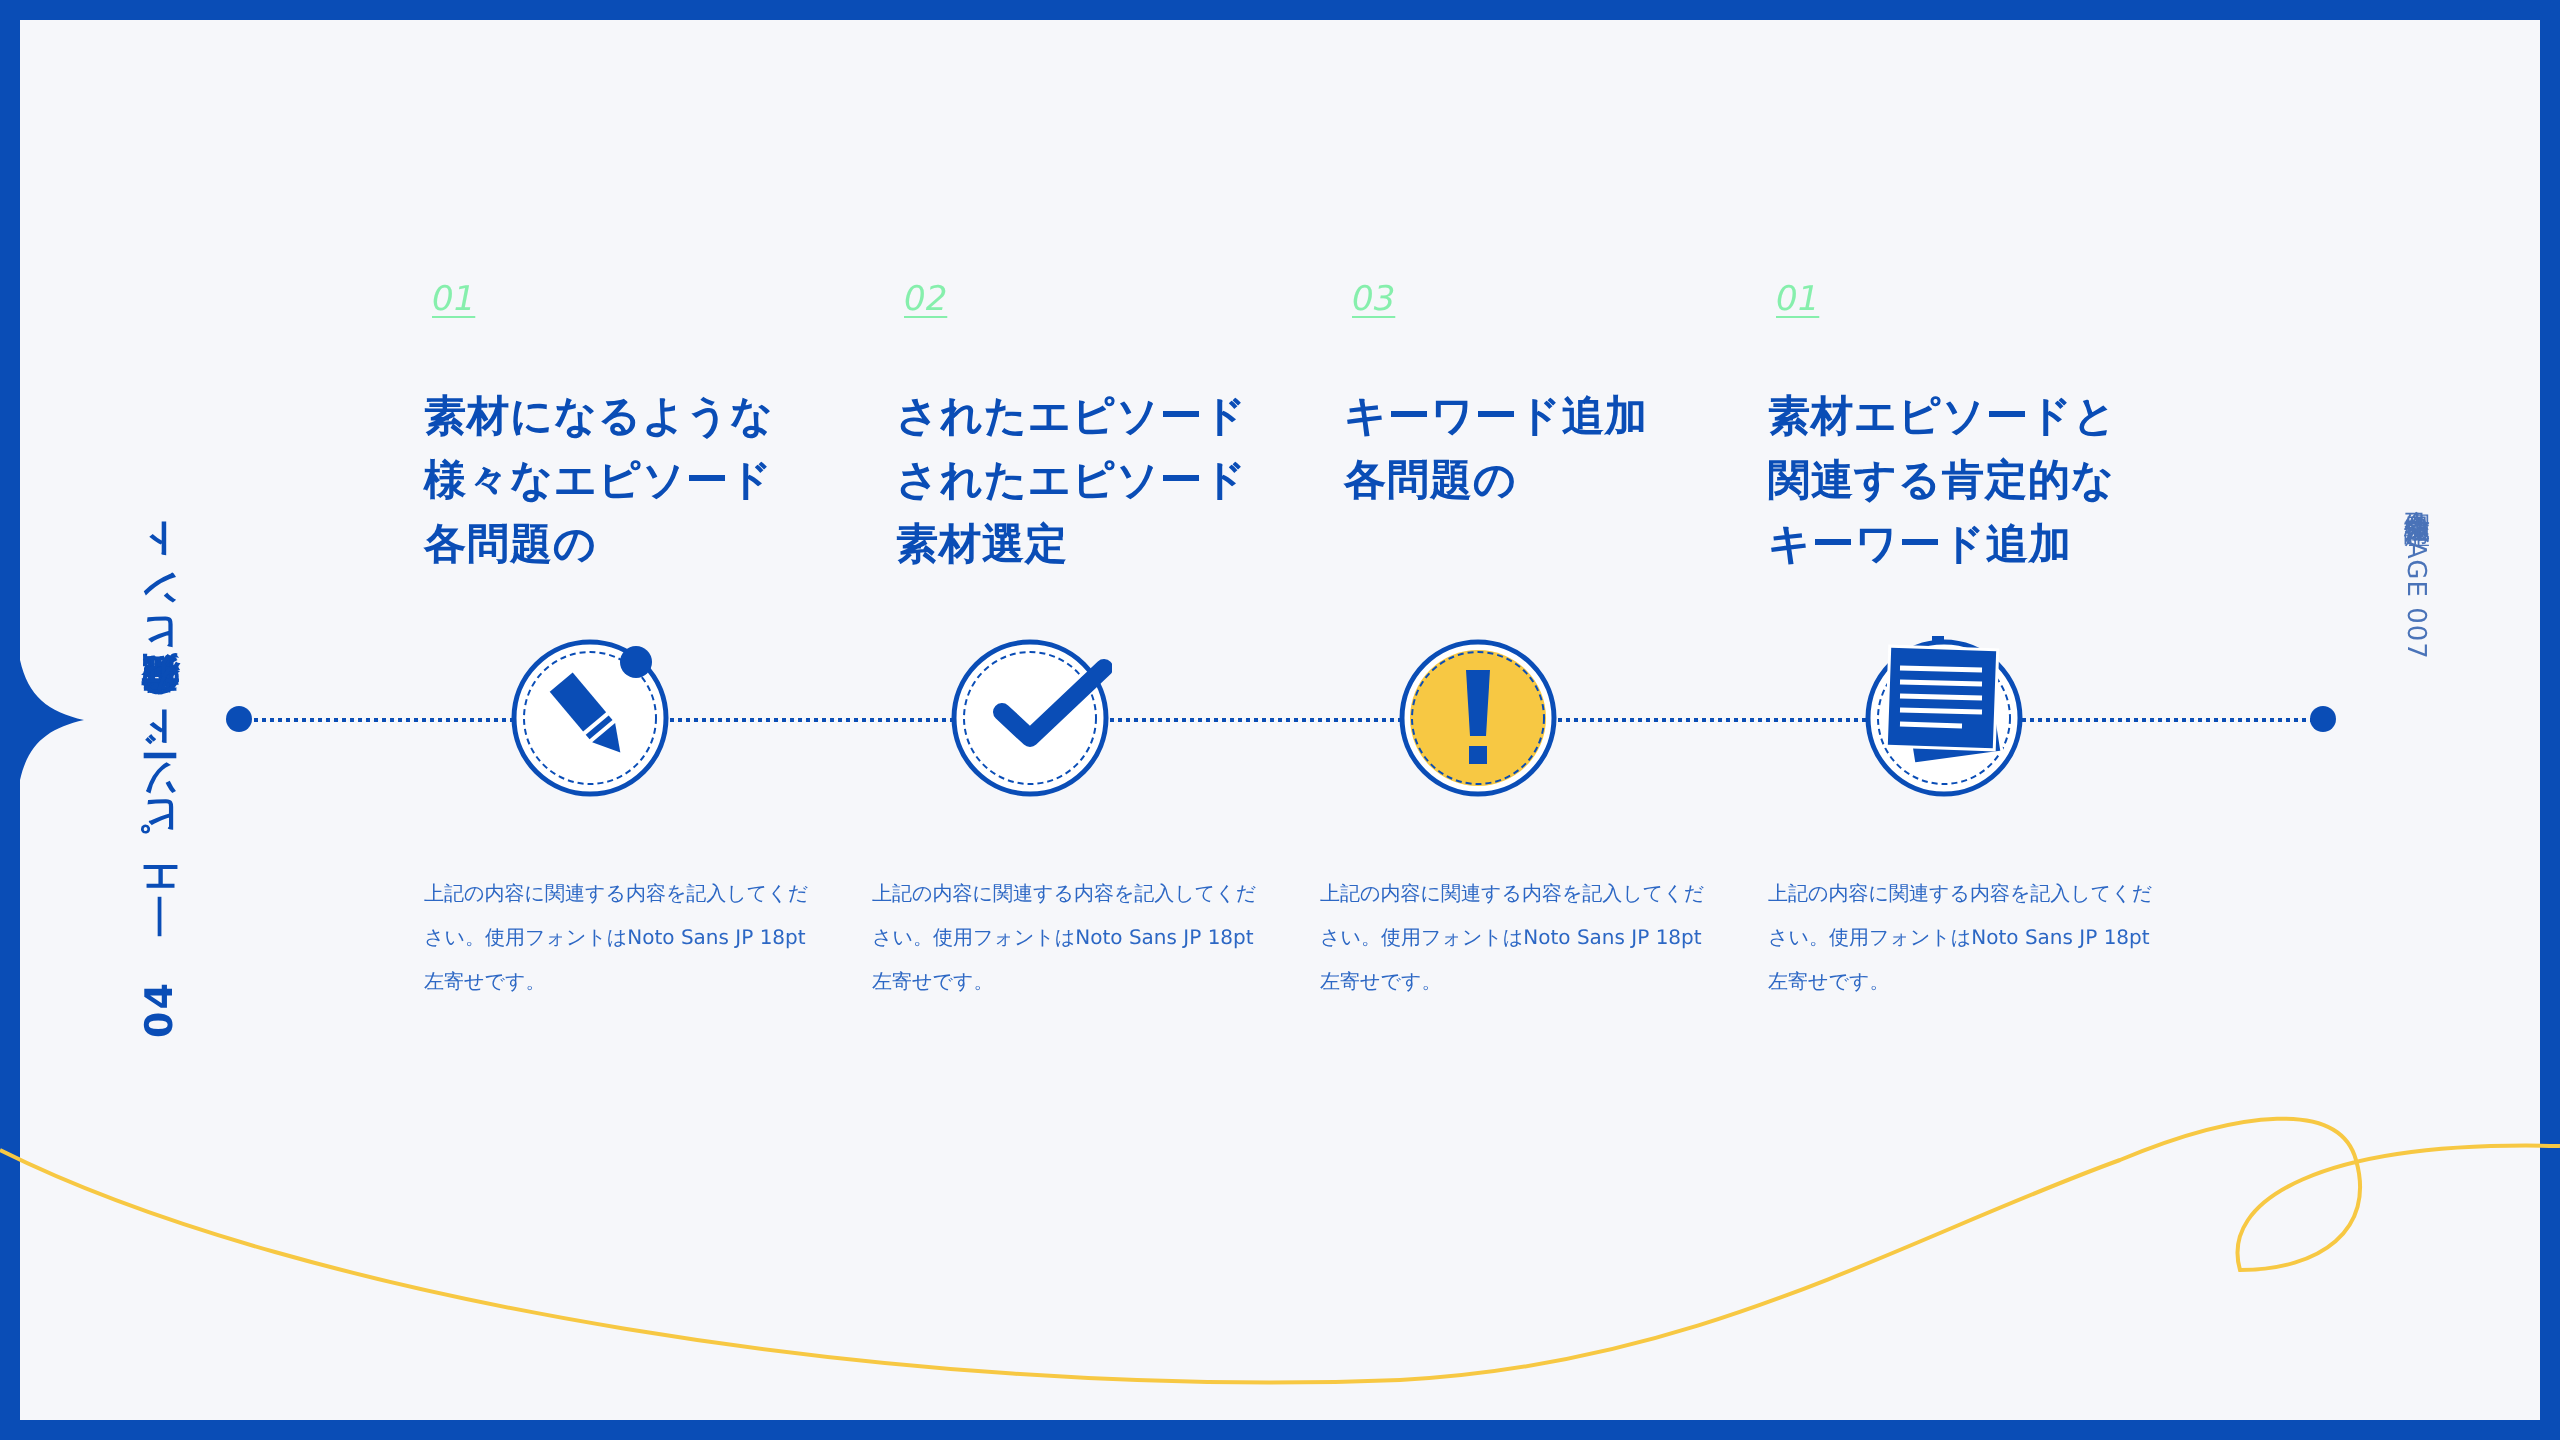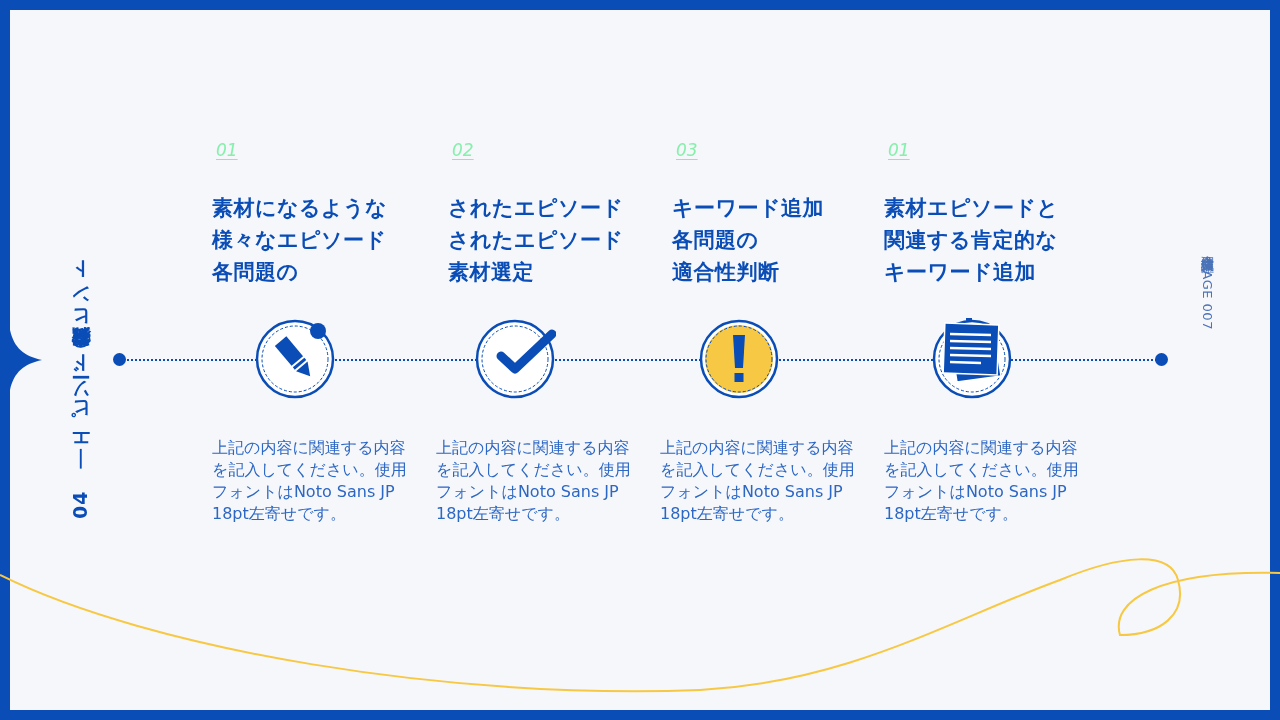--- a/index.html
+++ b/index.html
@@ -6,21 +6,21 @@
   body { width:1280px; height:720px; position:relative; overflow:hidden; background:#0a4db6; font-family:"DejaVu Sans", sans-serif; }
   .slide { position:absolute; left:10px; top:10px; width:1260px; height:700px; background:#f6f7fa; overflow:hidden; }
   .notch { position:absolute; left:10px; top:330px; }
   .vtitle { position:absolute; left:62px; top:203px; width:36px; height:316px; writing-mode:vertical-rl; transform:rotate(180deg); color:#0a4db6; font-weight:bold; font-size:19px; letter-spacing:1px; white-space:nowrap; display:flex; align-items:center; }
   .vpage { position:absolute; left:1192px; top:245px; width:24px; height:232px; writing-mode:vertical-rl; color:#4a73b8; font-size:13px; white-space:nowrap; letter-spacing:0.5px; }
   .timeline { position:absolute; left:119px; top:359px; width:1042px; height:0; border-top:2px dotted #0a4db6; }
   .dot { position:absolute; width:13px; height:13px; border-radius:50%; background:#0a4db6; top:353px; }
   .col { position:absolute; top:140px; width:200px; }
   .num { display:inline-block; font-size:17px; color:#86efac; margin-left:4px; text-decoration:underline; text-decoration-thickness:1px; text-underline-offset:3px;font-style:italic; }
   .heading { margin-top:32px; font-weight:bold; font-size:21px; line-height:32px; color:#0a4db6; letter-spacing:0.5px; }
-  .desc { position:absolute; top:437px; width:200px; font-size:16px; line-height:22px; color:#2c67c4; }
+  .desc { position:absolute; top:437px; width:200px; font-size:10px; line-height:22px; color:#2c67c4; }
   .icon { position:absolute; top:318px; width:82px; height:82px; }
 </style>
 </head>
 <body>
 
 <div class="slide"></div>
 
 <svg class="notch" width="34" height="60" viewBox="0 0 34 60">
   <path d="M0,0 C4,18 14,26 32,30 C14,34 4,42 0,60 Z" fill="#0a4db6"></path>
 </svg>
@@ -69,21 +69,20 @@
   <circle cx="41" cy="41" r="33" fill="none" stroke="#0a4db6" stroke-width="1" stroke-dasharray="3,2"></circle>
   <polyline points="27,38 41,51 78,16" fill="none" stroke="#0a4db6" stroke-width="9" stroke-linecap="round" stroke-linejoin="round"></polyline>
 </svg>
 <div class="desc" style="left:436px">上記の内容に関連する内容を記入してください。使用フォントはNoto Sans JP 18pt左寄せです。</div>
 
 <div class="col" style="left:672px">
   <span class="num">03</span>
   <div class="heading">
     <div>キーワード追加</div>
     <div>各問題の</div>
-    <div>適合性判断</div>
   </div>
 </div>
 <svg class="icon" style="left:698px" viewBox="0 0 82 82">
   <circle cx="41" cy="41" r="38" fill="#fff" stroke="#0a4db6" stroke-width="2.5"></circle>
   <circle cx="41" cy="41" r="34" fill="#f7c843"></circle>
   <circle cx="41" cy="41" r="33" fill="none" stroke="#0a4db6" stroke-width="1" stroke-dasharray="3,2"></circle>
   <polygon points="35,17 47,17 45,50 37,50" fill="#0a4db6"></polygon>
   <rect x="36.5" y="55" width="9" height="9" fill="#0a4db6"></rect>
 </svg>
 <div class="desc" style="left:660px">上記の内容に関連する内容を記入してください。使用フォントはNoto Sans JP 18pt左寄せです。</div>

